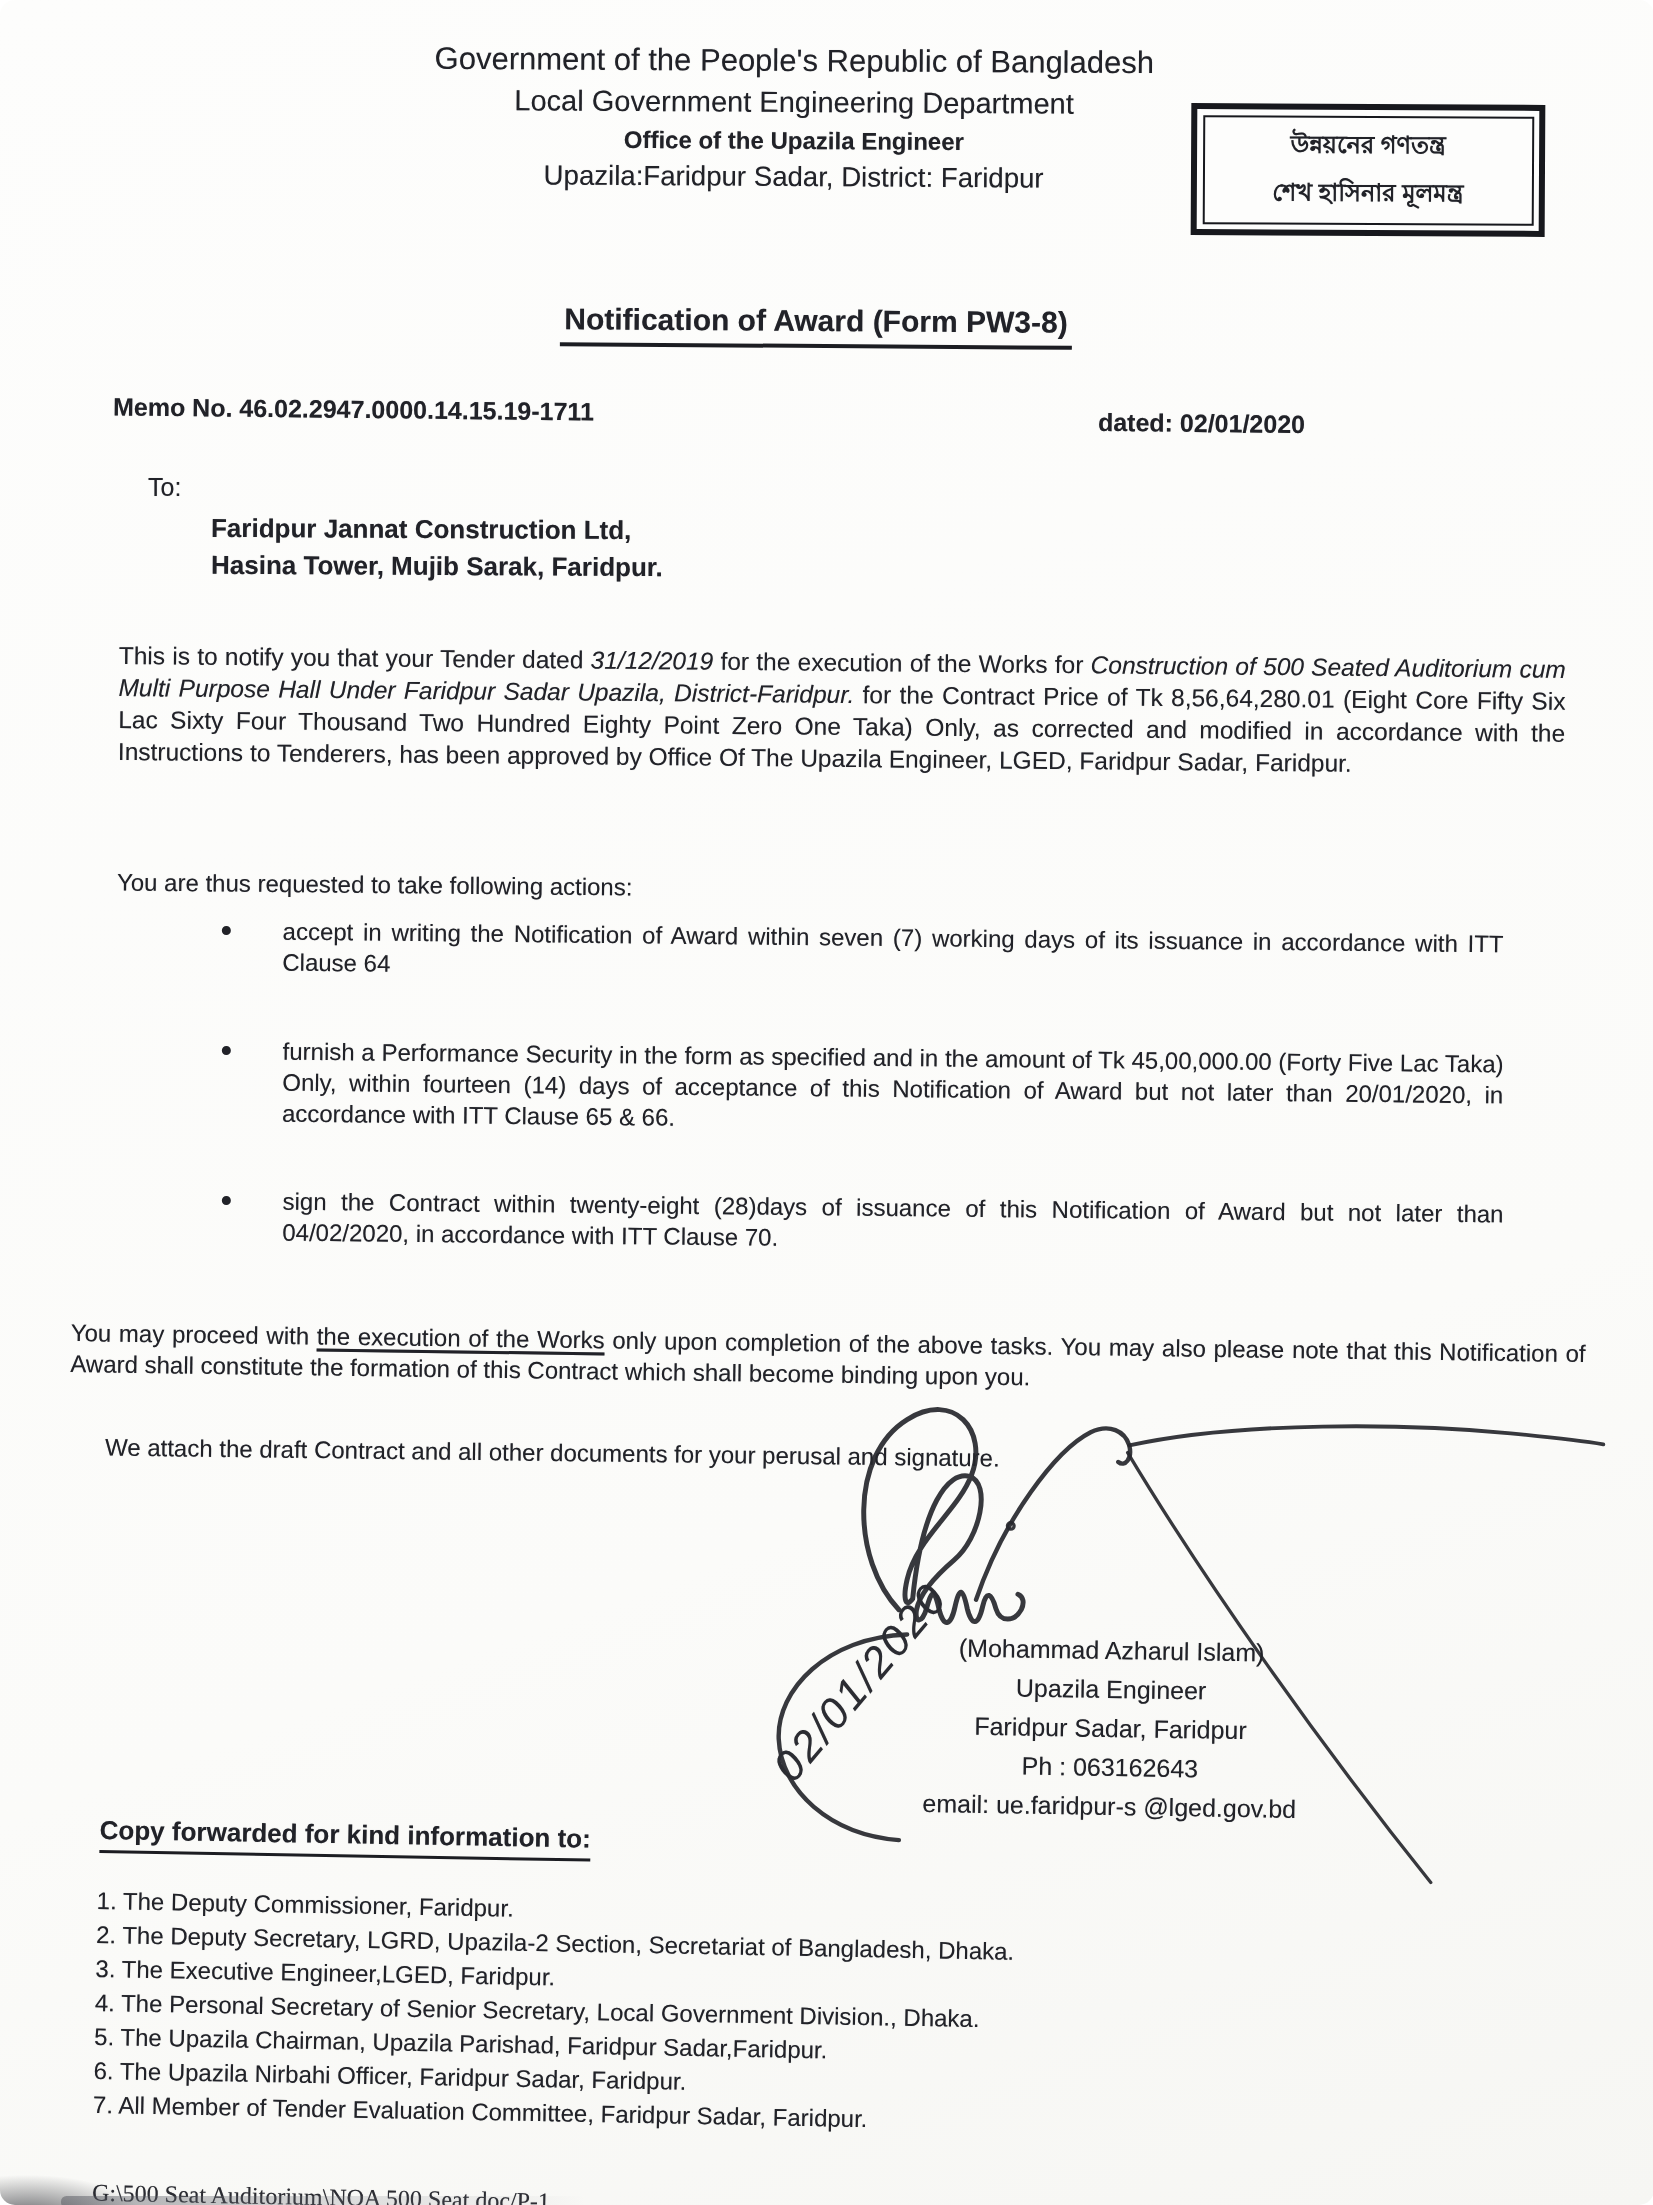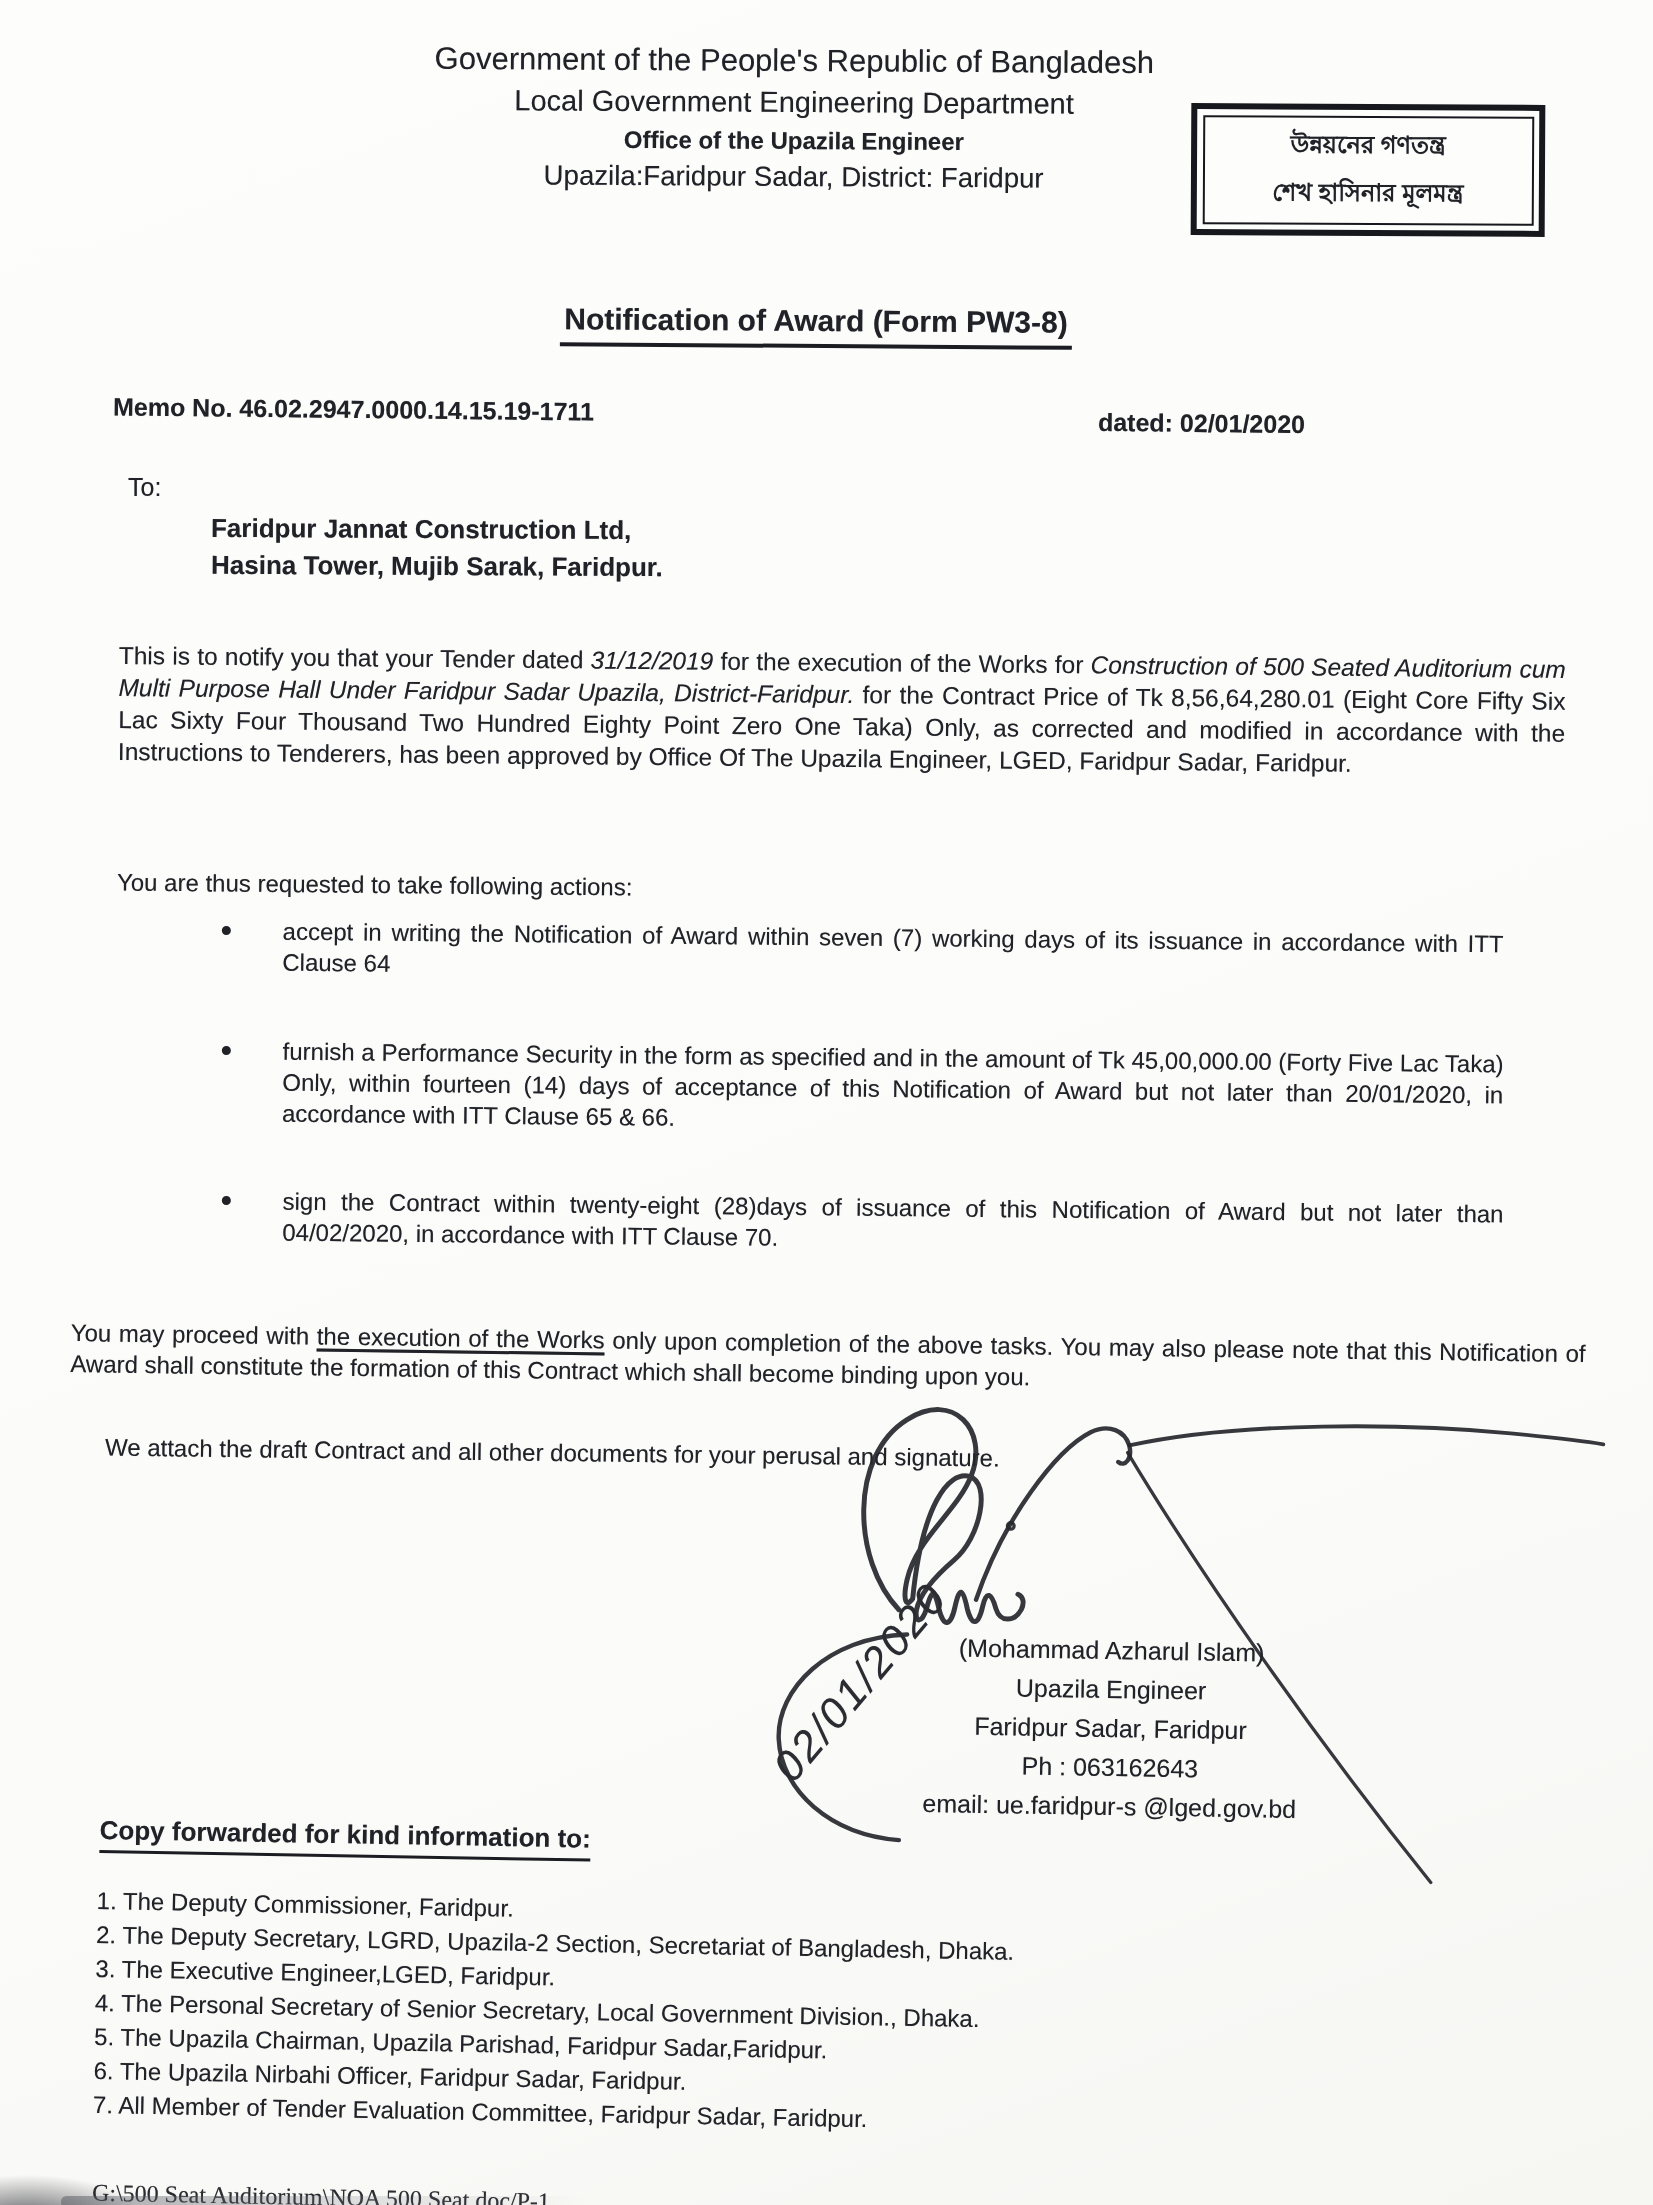--- a/index.html
+++ b/index.html
@@ -1,36 +1,37 @@
 <!DOCTYPE html>
 <html style="font-size:8.8px"><head>
 <meta charset="utf-8">
 <style>
   html,body { margin:0; padding:0; background:#ffffff; }
   .page {
     position:relative; width:1654px; height:2205px; overflow:hidden;
     background:linear-gradient(160deg,#fdfdfc 0%,#fbfbf9 65%,#f6f6f3 100%);
     color:#212228; font-family:"Liberation Sans","DejaVu Sans",sans-serif;
     text-shadow:0 0 0.7px rgba(46,47,55,.42);
+    border-radius:15px;
   }
   
   .header { position:absolute; left:33px; top:43px; width:1522px; text-align:center; transform:rotate(.35deg); }
   .h1 { font-size:31px; }
   .h2 { font-size:29px; margin-top:6.6px; }
   .h3 { font-size:24px; font-weight:bold; margin-top:8.8px; }
   .h4 { font-size:27.6px; margin-top:5.5px; }
   
   .stamp { position:absolute; left:1191px; top:104px; width:354px; height:132px; border:6px solid #17181d; padding:5.5px; box-sizing:border-box; transform:rotate(.3deg); background:#fdfdfc; }
   .stamp-inner { border:2.2px solid #17181d; width:100%; height:100%; box-sizing:border-box; display:flex; flex-direction:column; justify-content:center; align-items:center; gap:7.7px; font-size:24px; font-weight:bold; }
   
   .title-wrap { position:absolute; left:0; top:304px; width:1632px; text-align:center; transform:rotate(.4deg); }
   .title { display:inline-block; font-size:30px; font-weight:bold; border-bottom:4.4px solid #1c1d22; padding:0 4.4px 5.5px; }
   .memo  { position:absolute; left:113px;  top:395px; font-size:25px; font-weight:bold; transform:rotate(.6deg); }
   .dated { position:absolute; left:1098px; top:409px; font-size:25px; font-weight:bold; transform:rotate(.6deg); }
-  .to    { position:absolute; left:128px; top:473px;  font-size:25px; }
+  .to    { position:absolute; left:148px; top:473px;  font-size:25px; }
   .addr1 { position:absolute; left:211px; top:514px;  font-size:26px; font-weight:bold; transform:rotate(.3deg); }
   .addr2 { position:absolute; left:211px; top:551px; font-size:26px; font-weight:bold; transform:rotate(.3deg); }
   .para1 { position:absolute; left:119px; top:640px; width:1447px; font-size:24.5px; line-height:32px; text-align:justify; transform:rotate(.55deg); transform-origin:0 0; }
   .it { font-style:italic; }
   .intro { position:absolute; left:117px; top:871px; font-size:24px; transform:rotate(.55deg); }
   .bullet { position:absolute; display:flex; transform:rotate(.6deg); transform-origin:0 0; }
   .b1 { left:222px; top:915px; }
   .b2 { left:222px; top:1035px; }
   .b3 { left:222px; top:1185px; }
   .dot { flex:0 0 auto; width:8.8px; height:8.8px; border-radius:50%; background:#212228; margin-top:11px; }

